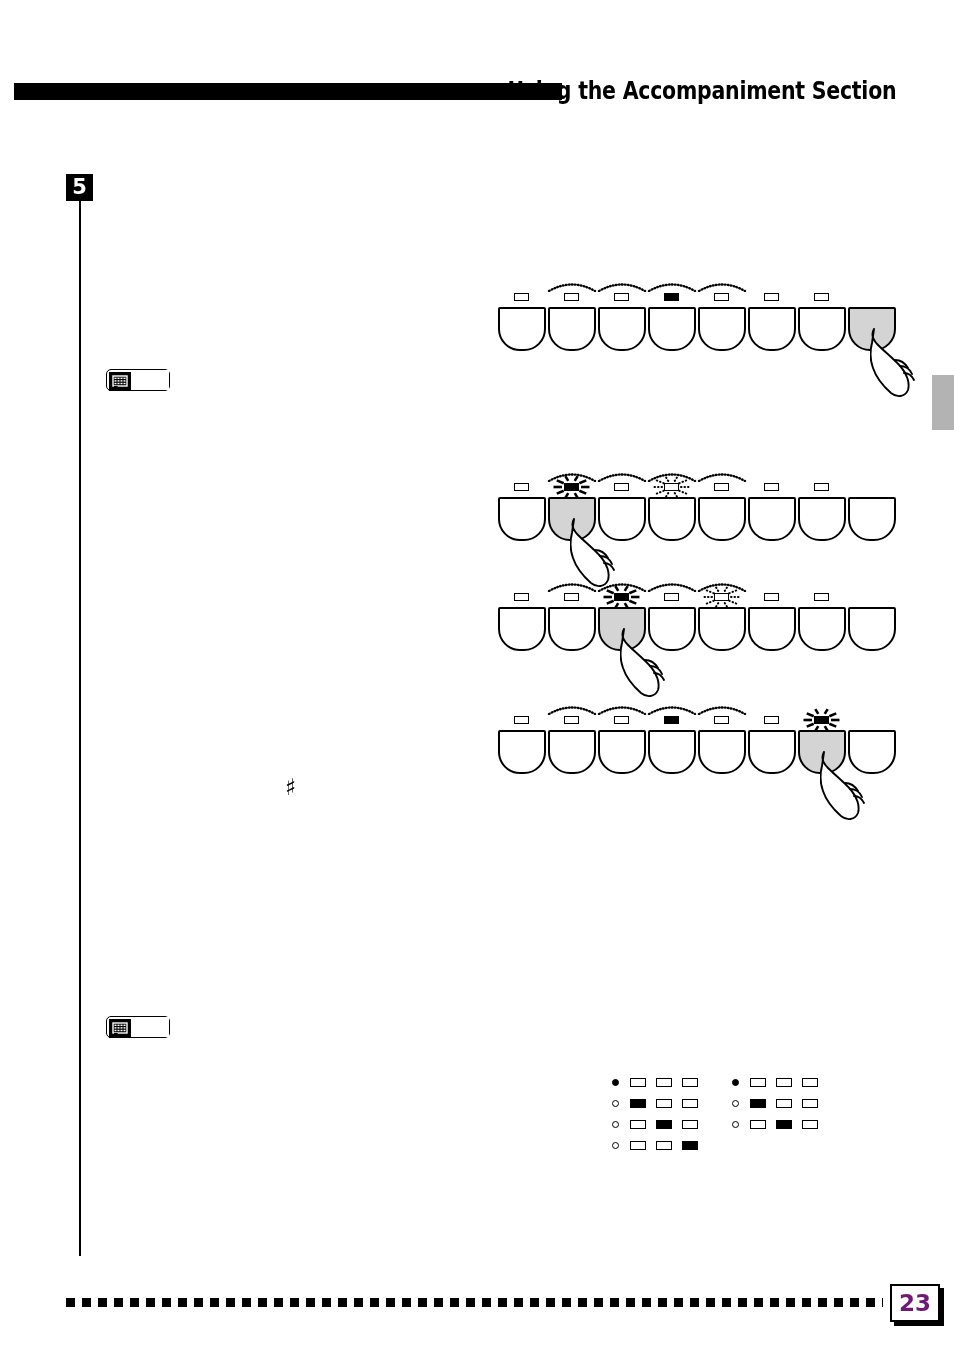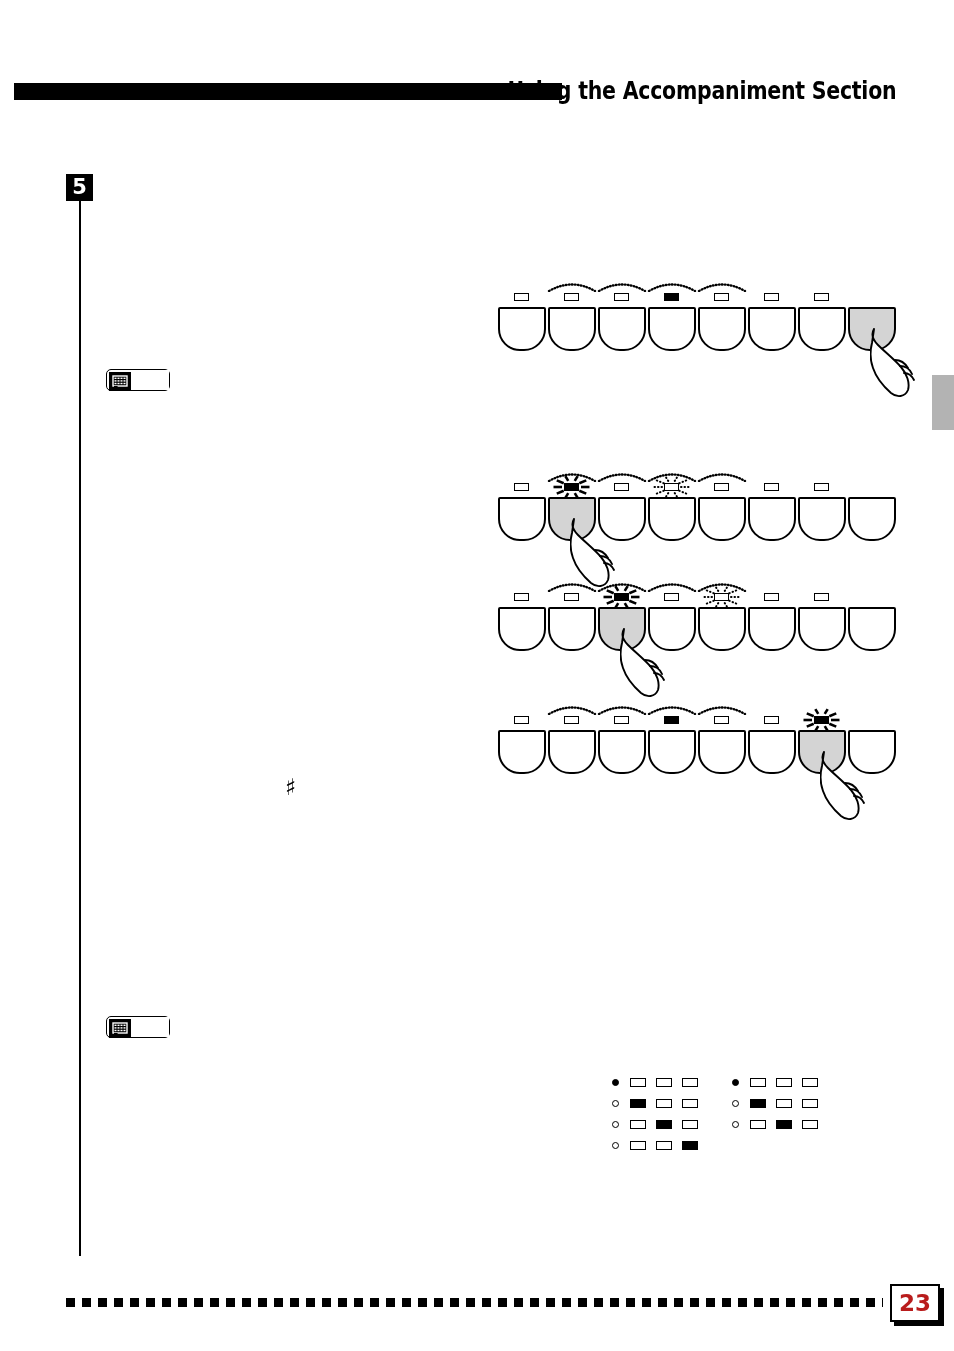--- a/index.html
+++ b/index.html
@@ -241,21 +241,21 @@
     width: 50px;
     height: 38px;
     border: 2.2px solid #000000;
     background: #ffffff;
     box-sizing: border-box;
     font-family: "DejaVu Sans", sans-serif;
     font-weight: bold;
     font-size: 23px;
     line-height: 34px;
     text-align: center;
-    color: #b91c1c;
+    color: #701a75;
   }
 </style>
 </head>
 <body>
 
 <div id="header-bar"></div>
 <div id="header-title">Using the Accompaniment Section</div>
 
 <div id="step-marker">5</div>
 <div id="step-rule"></div>

